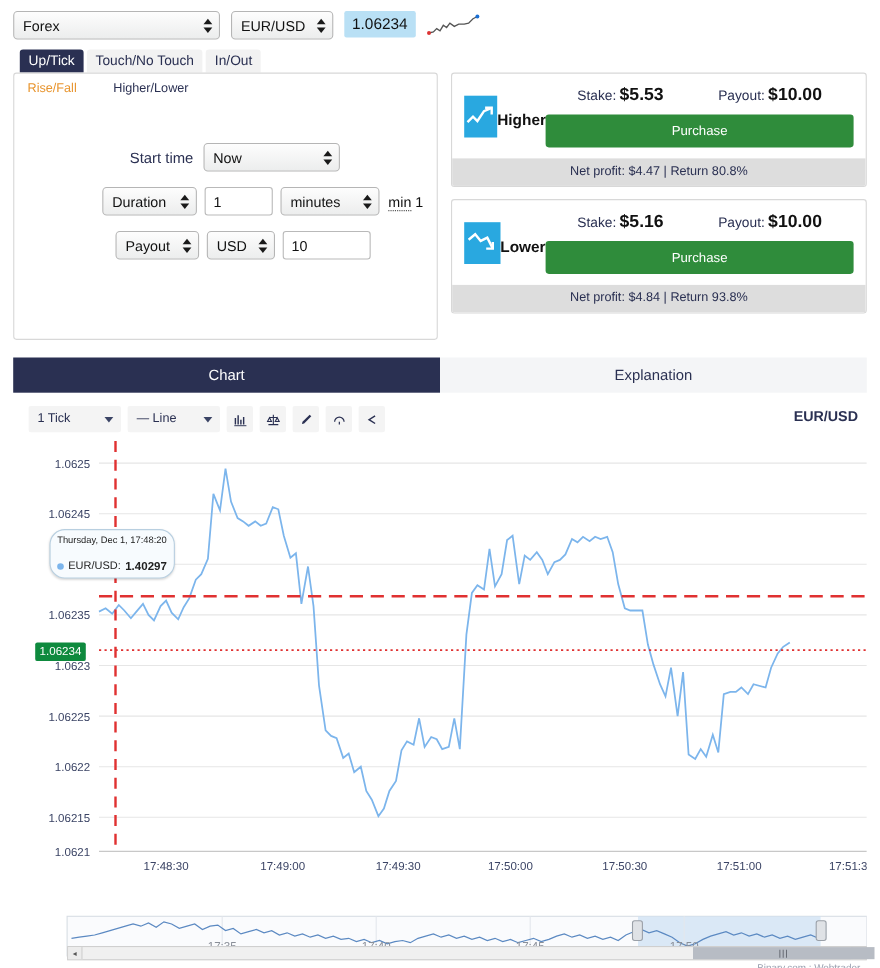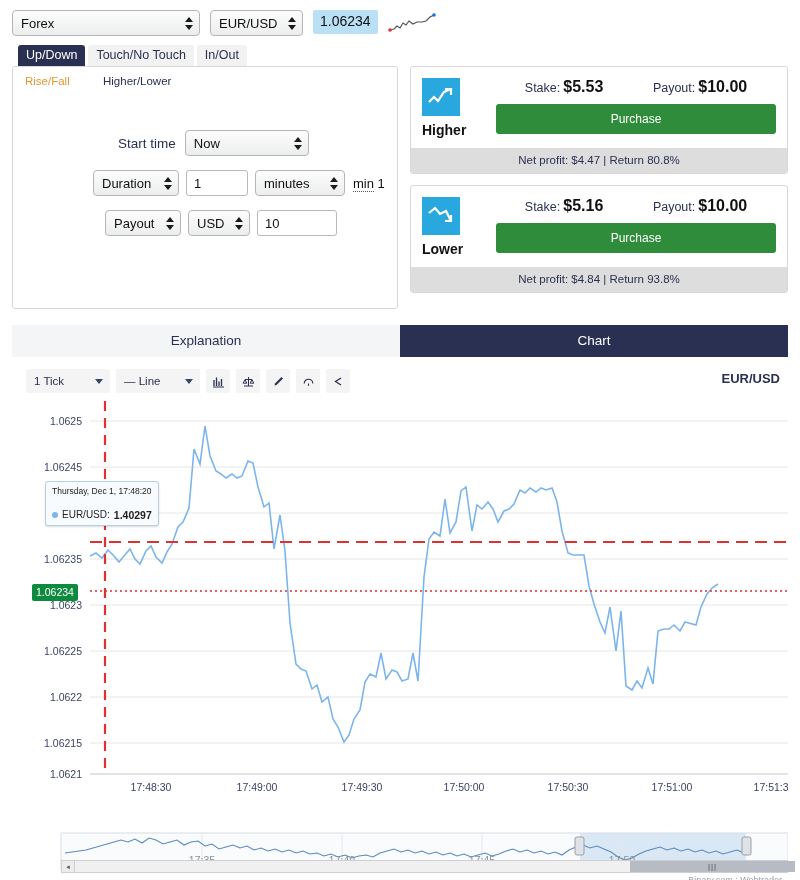--- a/index.html
+++ b/index.html
@@ -85,21 +85,21 @@
   #payout-amount { width: 80px; }
   .minlabel { font-size: 13px; margin-left: 8px; color: #111; }
   .minlabel u { text-decoration: none; border-bottom: 1px dotted #555; }
   .gap6 { width: 7px; display: inline-block; }
 
   
   .buypanels { width: 378px; }
   .buycard { border: 1px solid #d8d8d8; border-radius: 3px; background: #fff; overflow: hidden; }
   .buycard + .buycard { margin-top: 11px; }
   .buytop { display: flex; padding: 11px 11px 10px 11px; }
-  .buyleft { width: 74px; display: flex; flex-direction: column; }
+  .buyleft { width: 74px; display: flex; flex-direction: row; align-items: center; }
   .dirbox { width: 38px; height: 38px; background: #29a8e0; display: flex; align-items: center; justify-content: center; }
   .dirname { font-size: 14px; font-weight: bold; color: #111; margin-top: 6px; }
   .buyright { flex: 1; }
   .figs { display: flex; justify-content: space-around; padding: 0 4px 8px 4px; align-items: center; }
   .fig { font-size: 12.5px; color: #2a3052; }
   .fig b { font-size: 16px; color: #111; margin-left: 3px; }
   .purchase {
     display: block; width: 100%; background: #2f8c3b; color: #fff;
     border: none; border-radius: 3px; height: 30px; font-size: 12px;
     font-family: "Liberation Sans", sans-serif; cursor: pointer;
@@ -196,21 +196,21 @@
   <span class="sparkline">
     <svg width="50" height="22" viewBox="0 0 50 22">
       <polyline points="2,18 6,17 9,14 12,16 15,11 18,13 21,9 25,12 29,10 34,10 38,9 42,5 46,3" fill="none" stroke="#555" stroke-width="1.2"></polyline>
       <circle cx="2" cy="18" r="1.8" fill="#d33"></circle>
       <circle cx="46" cy="3" r="1.8" fill="#1a6fd4"></circle>
     </svg>
   </span>
 </div>
 
 <div class="ctabs">
-  <div class="ctab active">Up/Down</div>
+  <div class="ctab active">Up/Tick</div>
   <div class="ctab">Touch/No Touch</div>
   <div class="ctab">In/Out</div>
 </div>
 
 <div class="mainrow">
 
   <div class="formpanel">
     <div class="formtypes">
       <span class="ftype">Rise/Fall</span>
       <span class="ftype plain">Higher/Lower</span>
@@ -313,22 +313,22 @@
           <button class="purchase">Purchase</button>
         </div>
       </div>
       <div class="netprofit">Net profit: $4.84 | Return 93.8%</div>
     </div>
 
   </div>
 </div>
 
 <div class="viewtabs">
+  <div class="vtab active">Chart</div>
   <div class="vtab">Explanation</div>
-  <div class="vtab active">Chart</div>
 </div>
 
 <div class="chartbox">
 
   <div class="charttools">
     <span class="tselwrap">
       <select class="tsel">
         <option>1 Tick</option>
       </select>
     </span>
@@ -418,21 +418,21 @@
                 561,154 566,154 572,154 577,185 582,203 588,221 593,232 598,206 604,250 609,210 614,285
                 620,289 625,280 630,287 636,267 641,283 646,230 652,228 657,228 662,224 668,230 673,221
                 684,224 689,206 695,193 700,187 706,183"></polyline>
 
       <line x1="78" y1="141" x2="776" y2="141" stroke="#e03131" stroke-width="2.2" stroke-dasharray="12,7"></line>
       <line x1="78" y1="190" x2="776" y2="190" stroke="#e03131" stroke-width="1.6" stroke-dasharray="2,3"></line>
 
       <line x1="93" y1="0" x2="93" y2="373" stroke="#e03131" stroke-width="2.2" stroke-dasharray="10,7"></line>
     </svg>
 
-    <div class="tooltip" style="left:33px; top:80px;">
+    <div class="tooltip" style="left:33px; top:80px;border-radius:14px;">
       <div>Thursday, Dec 1, 17:48:20</div>
       <div class="ttrow2">
         <span class="ttdot"></span>
         <span>EUR/USD:</span>
         <b>1.40297</b>
       </div>
     </div>
 
     <div class="pricetag" style="left:20px; top:183px;">1.06234</div>
   </div>

